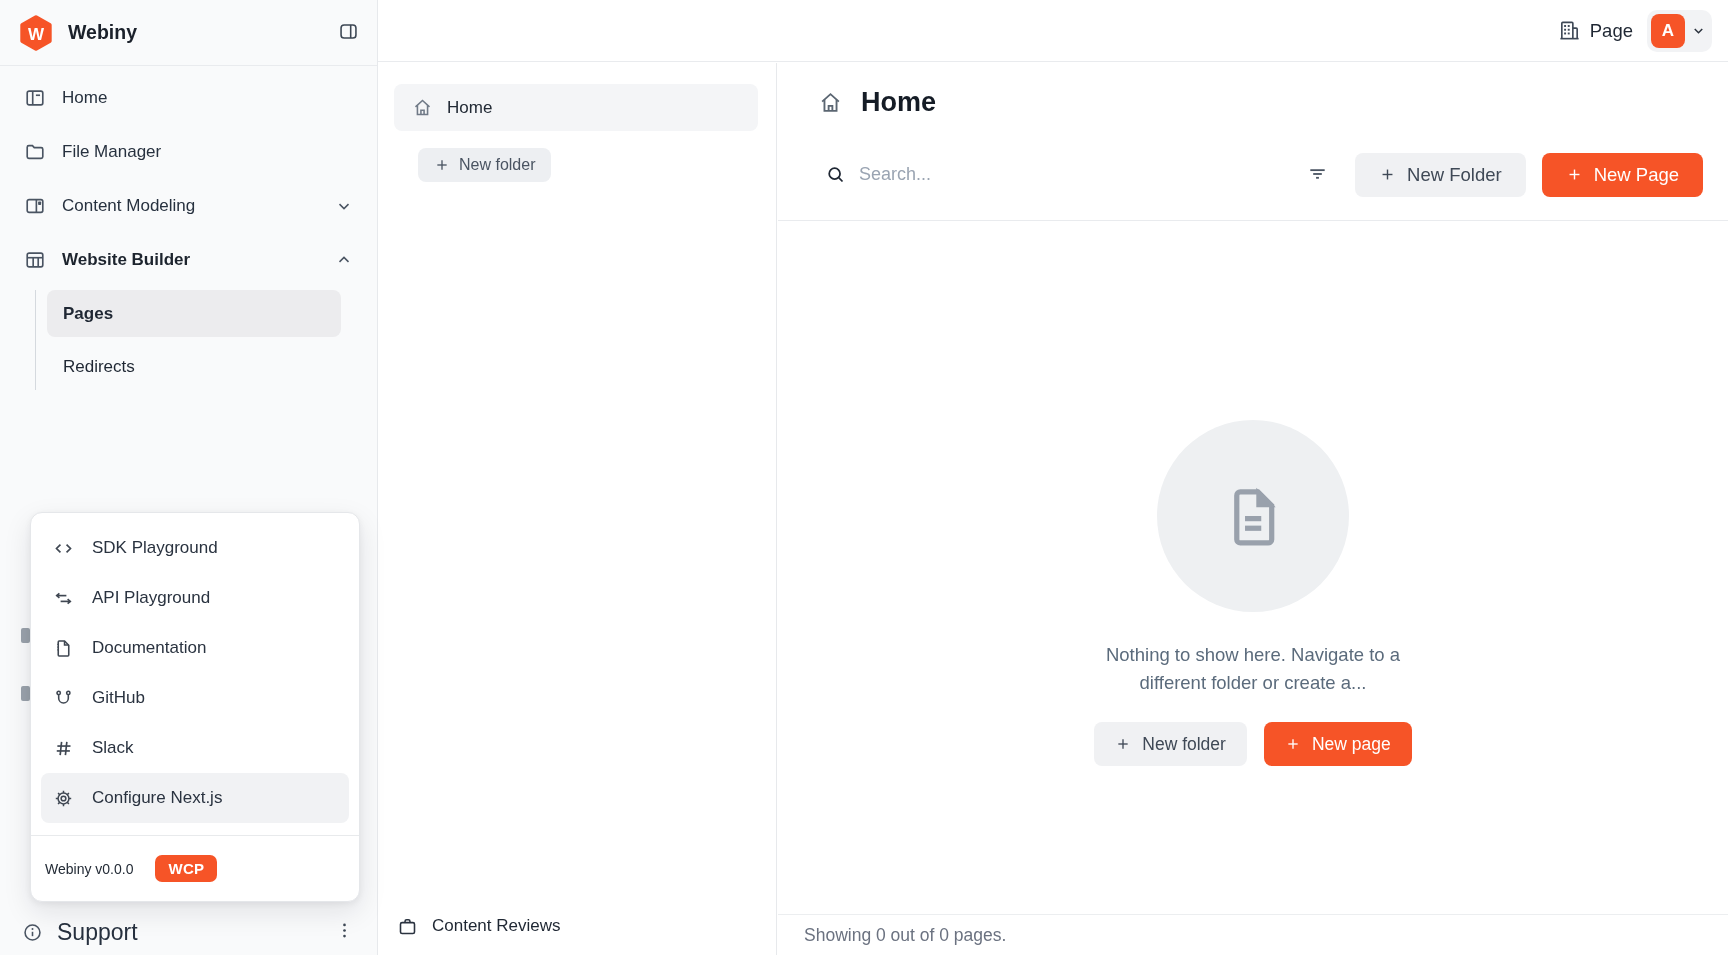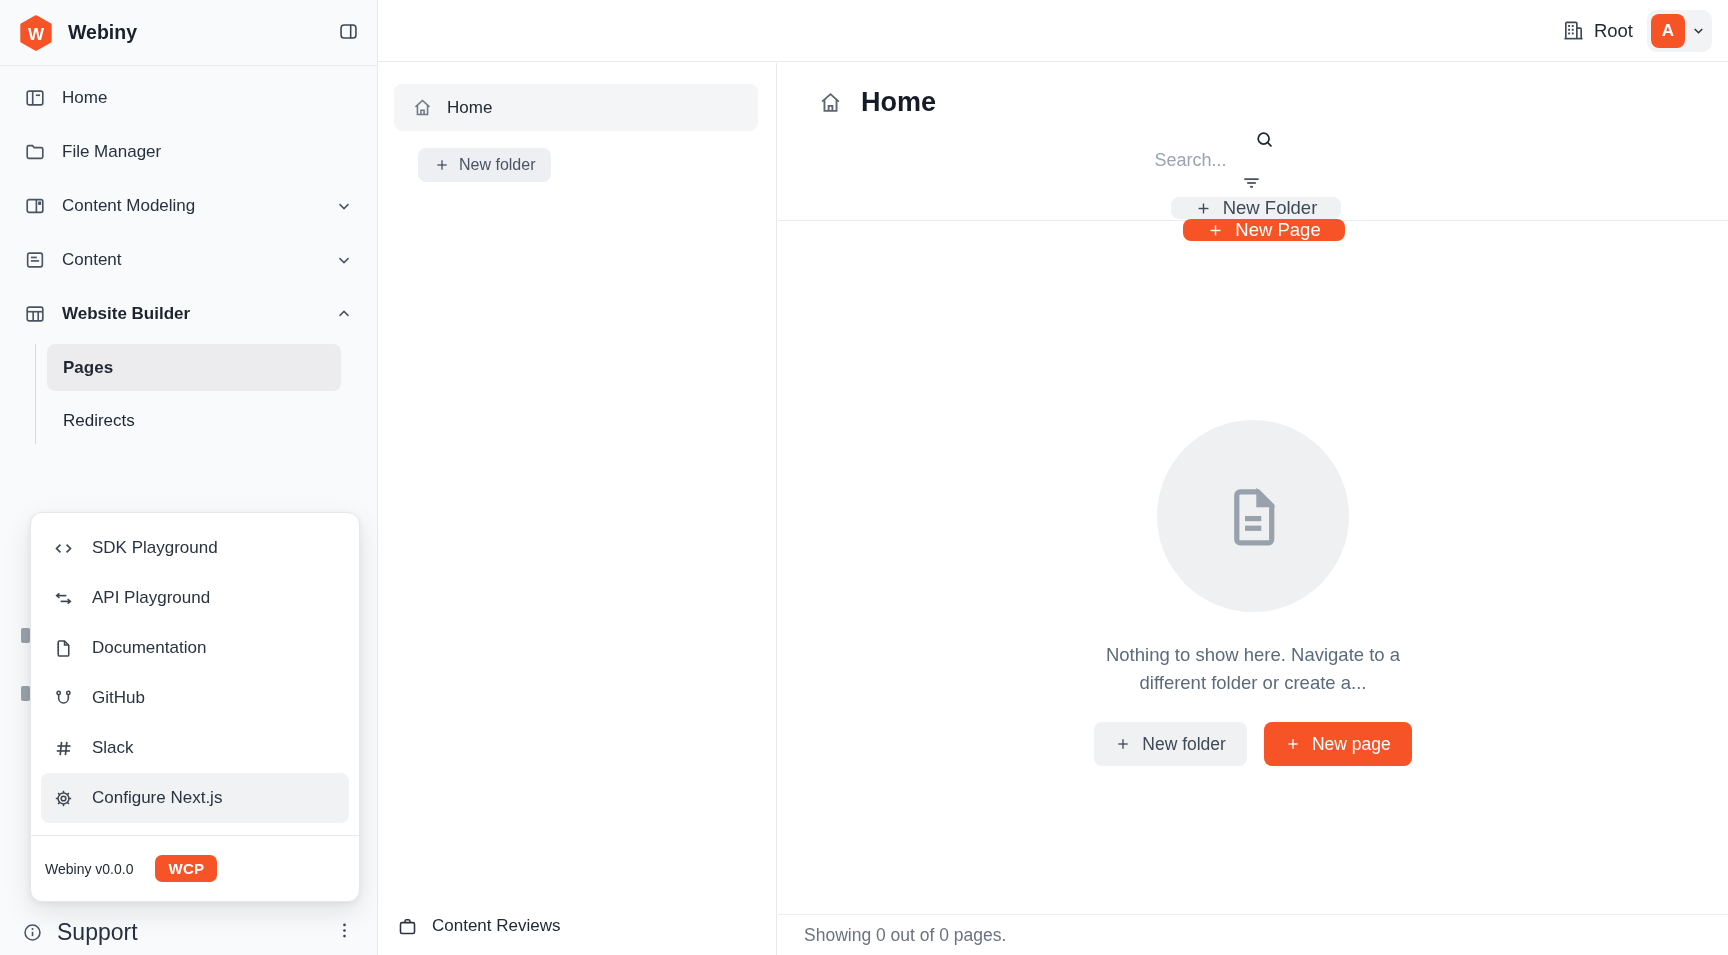--- a/index.html
+++ b/index.html
@@ -72,21 +72,21 @@
                  cursor:pointer; }
   .reviews-row .icon { color:#2b3340; }
   .reviews-label { margin-left:14px; font-size:17px; color:#1f2733; }
 
   
   .main { position:absolute; left:778px; top:63px; right:0; bottom:0; background:#fff; }
   .main-header { position:absolute; left:40px; top:24px; display:flex; align-items:center; gap:18px; }
   .main-header .icon { color:#5b6672; }
   .main-title { font-size:27px; font-weight:700; color:#151c26; }
   .toolbar { position:absolute; left:0; right:0; top:66px; height:92px; border-bottom:1px solid #e9ebee;
-             display:flex; align-items:center; padding:0 25px 0 47px;flex-direction:column; }
+             display:flex; align-items:center; padding:0 25px 0 47px; }
   .search-icon { color:#1f2733; }
   .search-input { flex:1; border:none; outline:none; background:transparent; margin-left:13px;
                   font-size:18px; color:#27313f; font-family:inherit; }
   .search-input::placeholder { color:#9aa4b2; }
   .filter-btn { background:none; border:none; color:#4a5462; cursor:pointer; padding:0; margin-right:26px; }
   .btn { height:44px; display:inline-flex; align-items:center; gap:11px; border:none; border-radius:8px;
          padding:0 24px; font-size:18.5px; font-weight:500; cursor:pointer; font-family:inherit; }
   .btn-gray { background:#f0f1f3; color:#3f4956; }
   .btn-orange { background:#f65427; color:#fff; }
   .toolbar .btn-gray { margin-right:16px; }
@@ -146,35 +146,20 @@
       </div>
       <div class="nav-item">
         <span class="icon">
           <svg width="22" height="22" viewBox="0 0 24 24" fill="none" stroke="currentColor" stroke-width="1.8">
               <rect x="3.5" y="5" width="17" height="14" rx="2"></rect>
               <path d="M13.5 5v14"></path>
               <rect x="15.4" y="7.2" width="3.3" height="3.6" rx="0.8" fill="currentColor" stroke="none"></rect>
             </svg>
         </span>
         <span class="nav-label">Content Modeling</span>
-        <span class="icon chev">
-          <svg width="18" height="18" viewBox="0 0 24 24" fill="none" stroke="currentColor" stroke-width="2">
-              <path d="M6 9.5l6 6 6-6"></path>
-            </svg>
-        </span>
-      </div>
-      <div class="nav-item">
-        <span class="icon">
-          <svg width="22" height="22" viewBox="0 0 24 24" fill="none" stroke="currentColor" stroke-width="1.8">
-              <rect x="4" y="4.5" width="16" height="15" rx="2"></rect>
-              <path d="M7.5 9.2h6.5"></path>
-              <path d="M7.5 13h9"></path>
-            </svg>
-        </span>
-        <span class="nav-label">Content</span>
         <span class="icon chev">
           <svg width="18" height="18" viewBox="0 0 24 24" fill="none" stroke="currentColor" stroke-width="2">
               <path d="M6 9.5l6 6 6-6"></path>
             </svg>
         </span>
       </div>
       <div class="nav-item strong">
         <span class="icon">
           <svg width="22" height="22" viewBox="0 0 24 24" fill="none" stroke="currentColor" stroke-width="1.8">
               <rect x="3.5" y="4.5" width="17" height="15" rx="2"></rect>
@@ -302,21 +287,21 @@
             <g fill="currentColor" stroke="none">
               <rect x="6.4" y="6.3" width="2" height="2"></rect>
               <rect x="10.2" y="6.3" width="2" height="2"></rect>
               <rect x="6.4" y="10.2" width="2" height="2"></rect>
               <rect x="10.2" y="10.2" width="2" height="2"></rect>
               <rect x="6.4" y="14.1" width="2" height="2"></rect>
               <rect x="10.2" y="14.1" width="2" height="2"></rect>
             </g>
           </svg>
       </span>
-      <span class="tenant-label">Root</span>
+      <span class="tenant-label">Page</span>
     </div>
     <div class="avatar-pill">
       <span class="avatar-sq">A</span>
       <span class="icon avatar-chev">
         <svg width="15" height="15" viewBox="0 0 24 24" fill="none" stroke="currentColor" stroke-width="2.4">
             <path d="M6 9.5l6 6 6-6"></path>
           </svg>
       </span>
     </div>
   </header>

